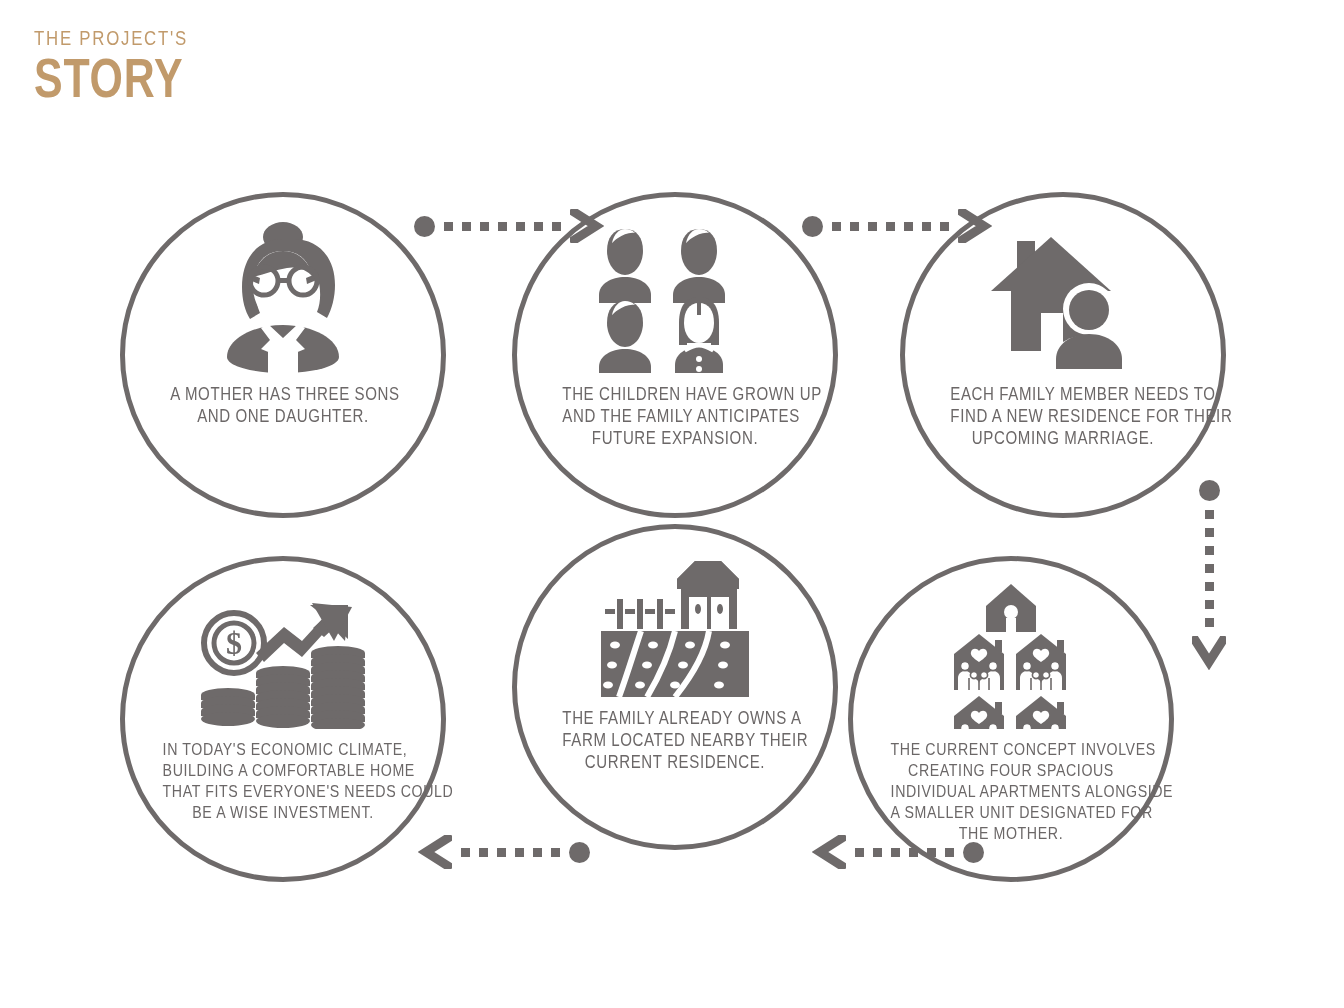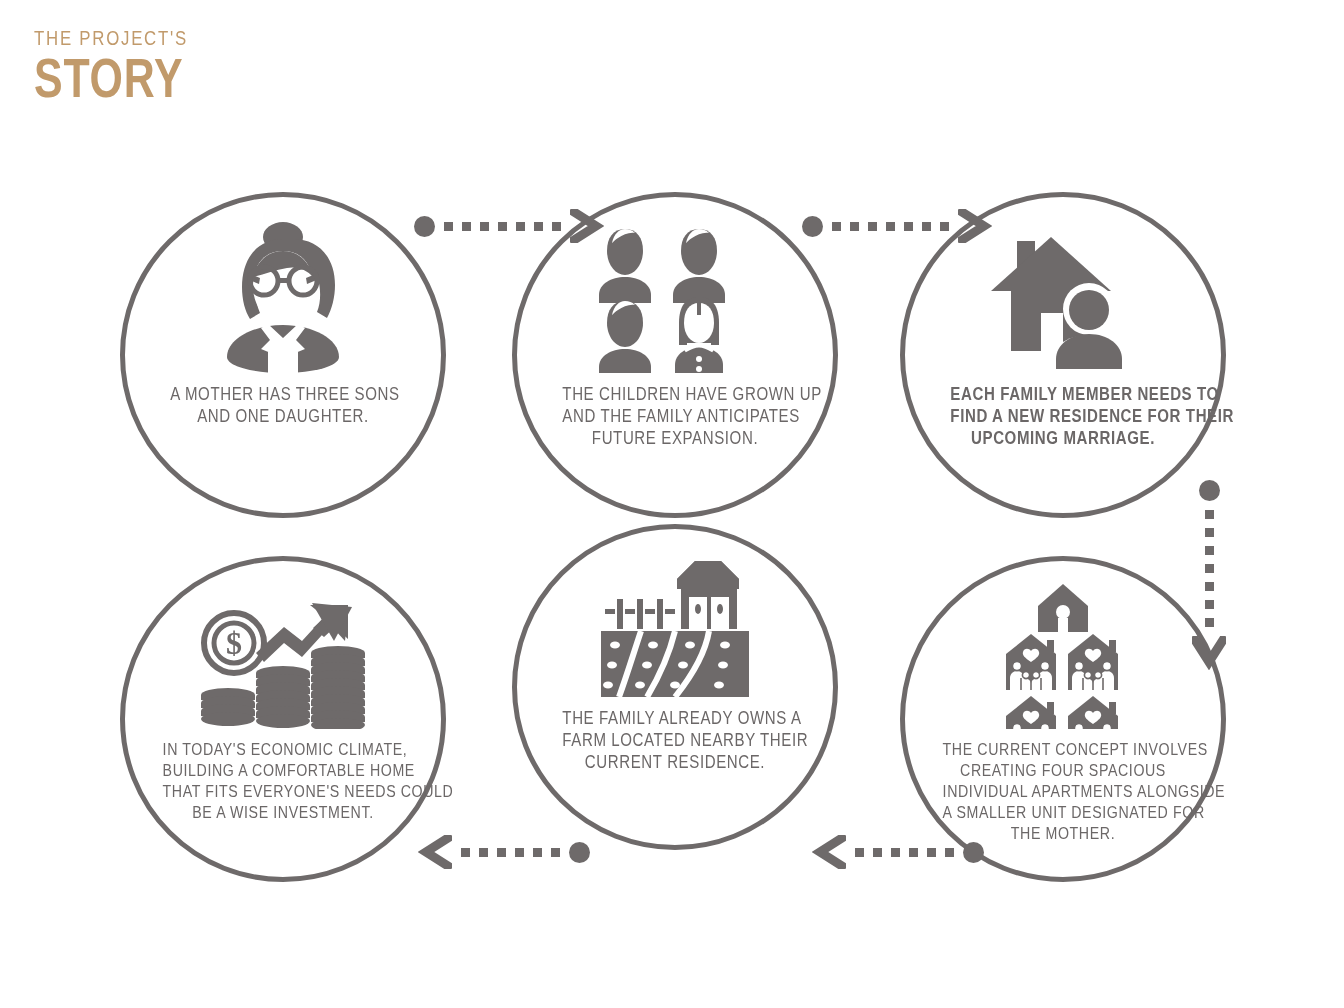--- a/index.html
+++ b/index.html
@@ -67,24 +67,24 @@
   .node-text.small {
     font-size: 16.5px;
     line-height: 21px;
     width: 280px;
   }
   .node-text .ln { display: block; white-space: nowrap; }
 
   
   #node1 { left: 120px;  top: 192px; }
   #node2 { left: 512px;  top: 192px; }
-  #node3 { left: 900px;  top: 192px; font-weight: bold; }
+  #node3 { left: 900px;  top: 192px; }
   #node4 { left: 120px;  top: 556px; }
   #node5 { left: 512px;  top: 524px; }
-  #node6 { left: 900px;  top: 556px; }
+  #node6 { left: 848px;  top: 556px; }
   #node4 .icon-wrap { height: 168px; }
   #node5 .icon-wrap { height: 168px; }
   #node6 .icon-wrap { height: 168px; }
 
   
   .arrow { position: absolute; display: flex; align-items: center; }
   .arrow .dot-big {
     width: 21px; height: 21px; border-radius: 50%;
     background: #6e6a6a; flex: 0 0 auto;
   }

